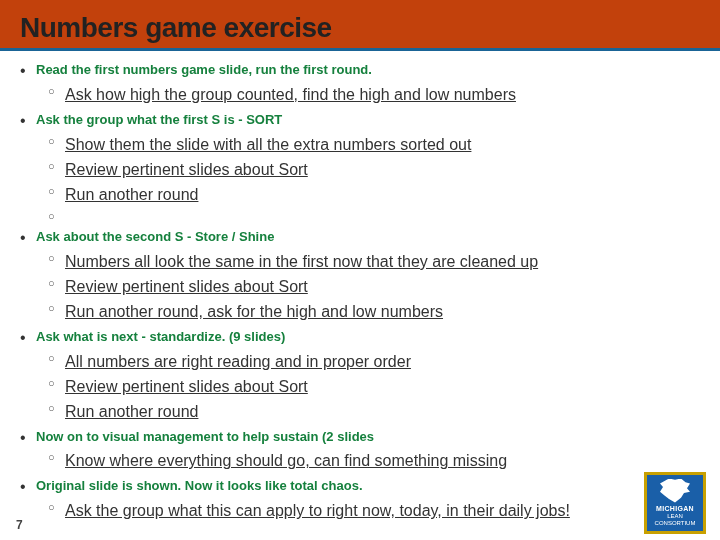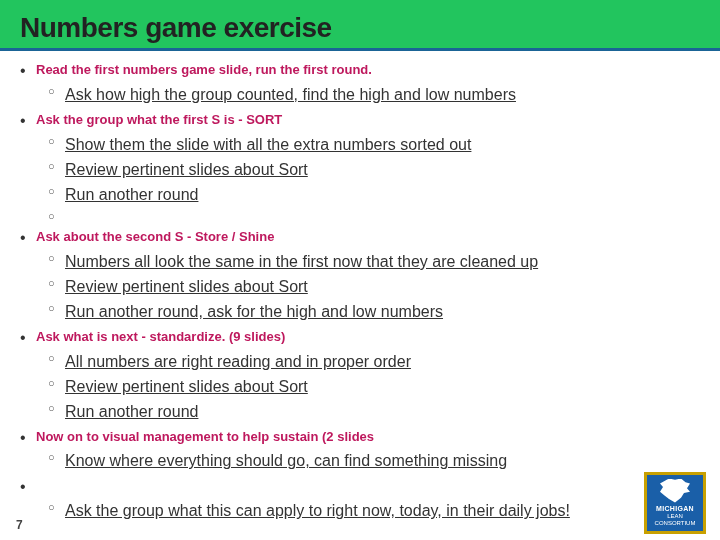--- a/index.html
+++ b/index.html
@@ -11,21 +11,21 @@
       overflow: hidden;
       position: relative;
     }
     .page {
       width: 720px;
       height: 540px;
       padding: 0;
       position: relative;
     }
     .title-bar {
-      background: #22c55e;
+      background: #c2410c;
       padding: 12px 20px 4px 20px;
       border-bottom: 3px solid #1a6496;
     }
     .title-bar h1 {
       font-size: 28px;
       font-weight: bold;
       color: #222;
       letter-spacing: -0.5px;
     }
     .content {
@@ -42,21 +42,21 @@
     .bullet-dot {
       min-width: 14px;
       font-size: 16px;
       color: #333;
       line-height: 1.3;
       margin-right: 2px;
     }
     .bullet-text-main {
       font-size: 13px;
       font-weight: bold;
-      color: #be185d;
+      color: #15803d;
       line-height: 1.4;
     }
     .sub-items {
       margin-left: 28px;
       margin-top: 1px;
     }
     .sub-item {
       display: flex;
       align-items: flex-start;
       margin-top: 1px;
@@ -210,20 +210,21 @@
         <span class="bullet-text-main">Now on to visual management to help sustain (2 slides</span>
       </div>
       <div class="sub-items">
         <div class="sub-item">
           <span class="sub-dot">○</span>
           <span class="sub-text">Know where everything should go, can find something missing</span>
         </div>
       </div>
       <div class="main-bullet">
         <span class="bullet-dot">•</span>
+        <span class="bullet-text-main">Original slide is shown.  Now it looks like total chaos.</span>
       </div>
       <div class="sub-items">
         <div class="sub-item">
           <span class="sub-dot">○</span>
           <span class="sub-text">Ask the group what this can apply to right now, today, in their daily jobs!</span>
         </div>
       </div>
     </div>
 
   <div class="page-number">7</div>

